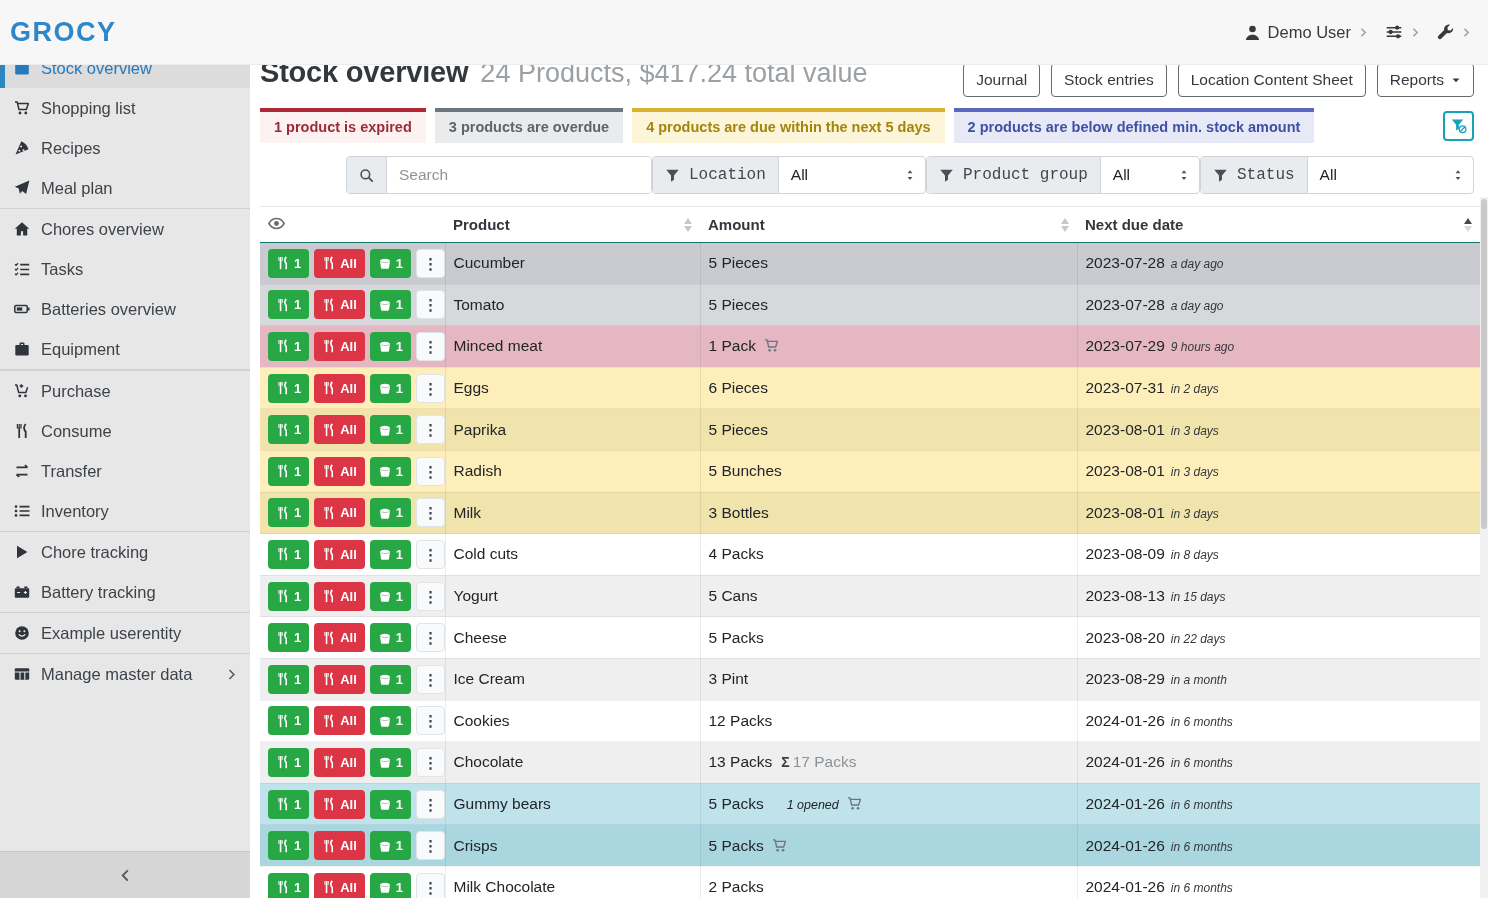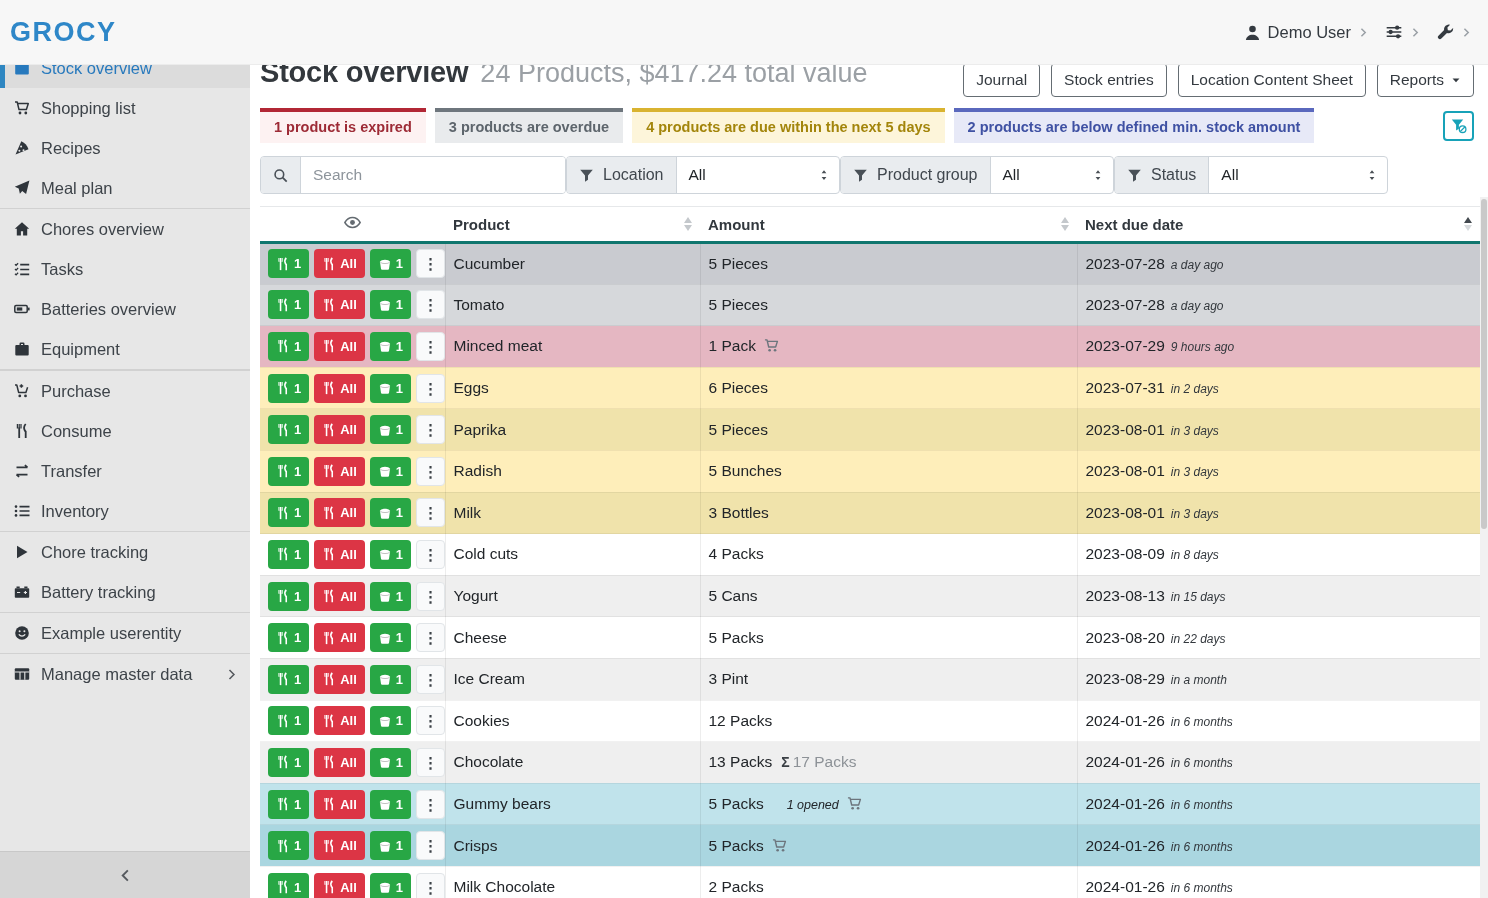--- a/index.html
+++ b/index.html
@@ -42,36 +42,36 @@
   .alerts-row { display:flex; align-items:center; gap:9px; padding:11px 14px 0 10px; }
   .alert { border-top:4px solid; padding:7px 14px 8px 14px; font-size:14.5px; font-weight:700; white-space:nowrap; }
   .alert.expired   { border-color:#b22735; background:#fdf2f2; color:#9d2b36; }
   .alert.overdue   { border-color:#6e767d; background:#e9ebed; color:#5d656c; }
   .alert.due-soon  { border-color:#d9b330; background:#fdf5da; color:#a3850b; }
   .alert.below-min { border-color:#5a68bd; background:#e7e9f7; color:#3f51a3; }
   .btn-clear { margin-left:auto; width:31px; height:30px; border:2px solid #17a2b8; border-radius:4px; background:#fff; color:#17a2b8; display:flex; align-items:center; justify-content:center; cursor:pointer; }
   .btn-clear svg { width:16px; height:16px; }
 
   
-  .filters-row { display:flex; align-items:center; justify-content:flex-start; padding:13px 14px 0 10px; }
+  .filters-row { display:flex; align-items:center; justify-content:flex-end; padding:13px 14px 0 10px; }
   .input-group { display:flex; height:38px; border:1px solid #ced4da; border-radius:4px; background:#fff; overflow:hidden; }
-  .ig-prepend { background:#e9ecef; border-right:1px solid #ced4da; display:flex; align-items:center; gap:9px; padding:0 12px; color:#40474e; font-size:16px; }
+  .ig-prepend { background:#e9ecef; border-right:1px solid #ced4da; display:flex; align-items:center; gap:9px; padding:0 12px; color:#40474e; font-size:16px;font-family:Liberation Mono, monospace; }
   .ig-prepend .icon { color:#495057; }
   .ig-prepend svg { width:15px; height:15px; }
   .search-group { width:306px; }
   .search-group input { border:none; outline:none; flex:1; padding:0 12px; font-size:15.5px; font-family:inherit; color:#495057; background:#fff; }
   .search-group input::placeholder { color:#8d949b; }
   .filter-group { width:274px; }
   .ig-select { flex:1; display:flex; align-items:center; justify-content:space-between; padding:0 9px 0 12px; font-size:15.5px; color:#212529; cursor:pointer; }
   .ig-select .icon { color:#4a5056; }
 
   
   .table-wrap { margin:12px 0 0 10px; }
   table { width:1220px; border-collapse:collapse; table-layout:fixed; }
-  thead th { text-align:center; font-size:15px; font-weight:700; color:#32383e; padding:0 8px; height:36px; border-top:1px solid #e6e8ea; border-bottom:3px solid #0f766e; background:#fff; }
+  thead th { text-align:left; font-size:15px; font-weight:700; color:#32383e; padding:0 8px; height:36px; border-top:1px solid #e6e8ea; border-bottom:1px solid #0f766e; background:#fff; }
   .th-inner { display:flex; align-items:center; justify-content:space-between; }
   .th-eye { color:#646b71; }
   .th-eye svg { width:17px; height:17px; }
   .sort { display:inline-flex; flex-direction:column; gap:2px; }
   .tri-up { width:0; height:0; border-left:4.5px solid transparent; border-right:4.5px solid transparent; border-bottom:6px solid #c4c8cc; }
   .tri-down { width:0; height:0; border-left:4.5px solid transparent; border-right:4.5px solid transparent; border-top:6px solid #c4c8cc; }
   .sort.asc .tri-up { border-bottom-color:#43494f; }
   .sort.asc .tri-down { border-top-color:#d7dadd; }
   tbody td { padding:0 8px; height:41.6px; font-size:15.5px; color:#212529; vertical-align:middle; border-right:1px solid rgba(0,0,0,0.07); border-bottom:1px solid rgba(0,0,0,0.055); }
   tbody td:last-child { border-right:1px solid rgba(0,0,0,0.07); }

